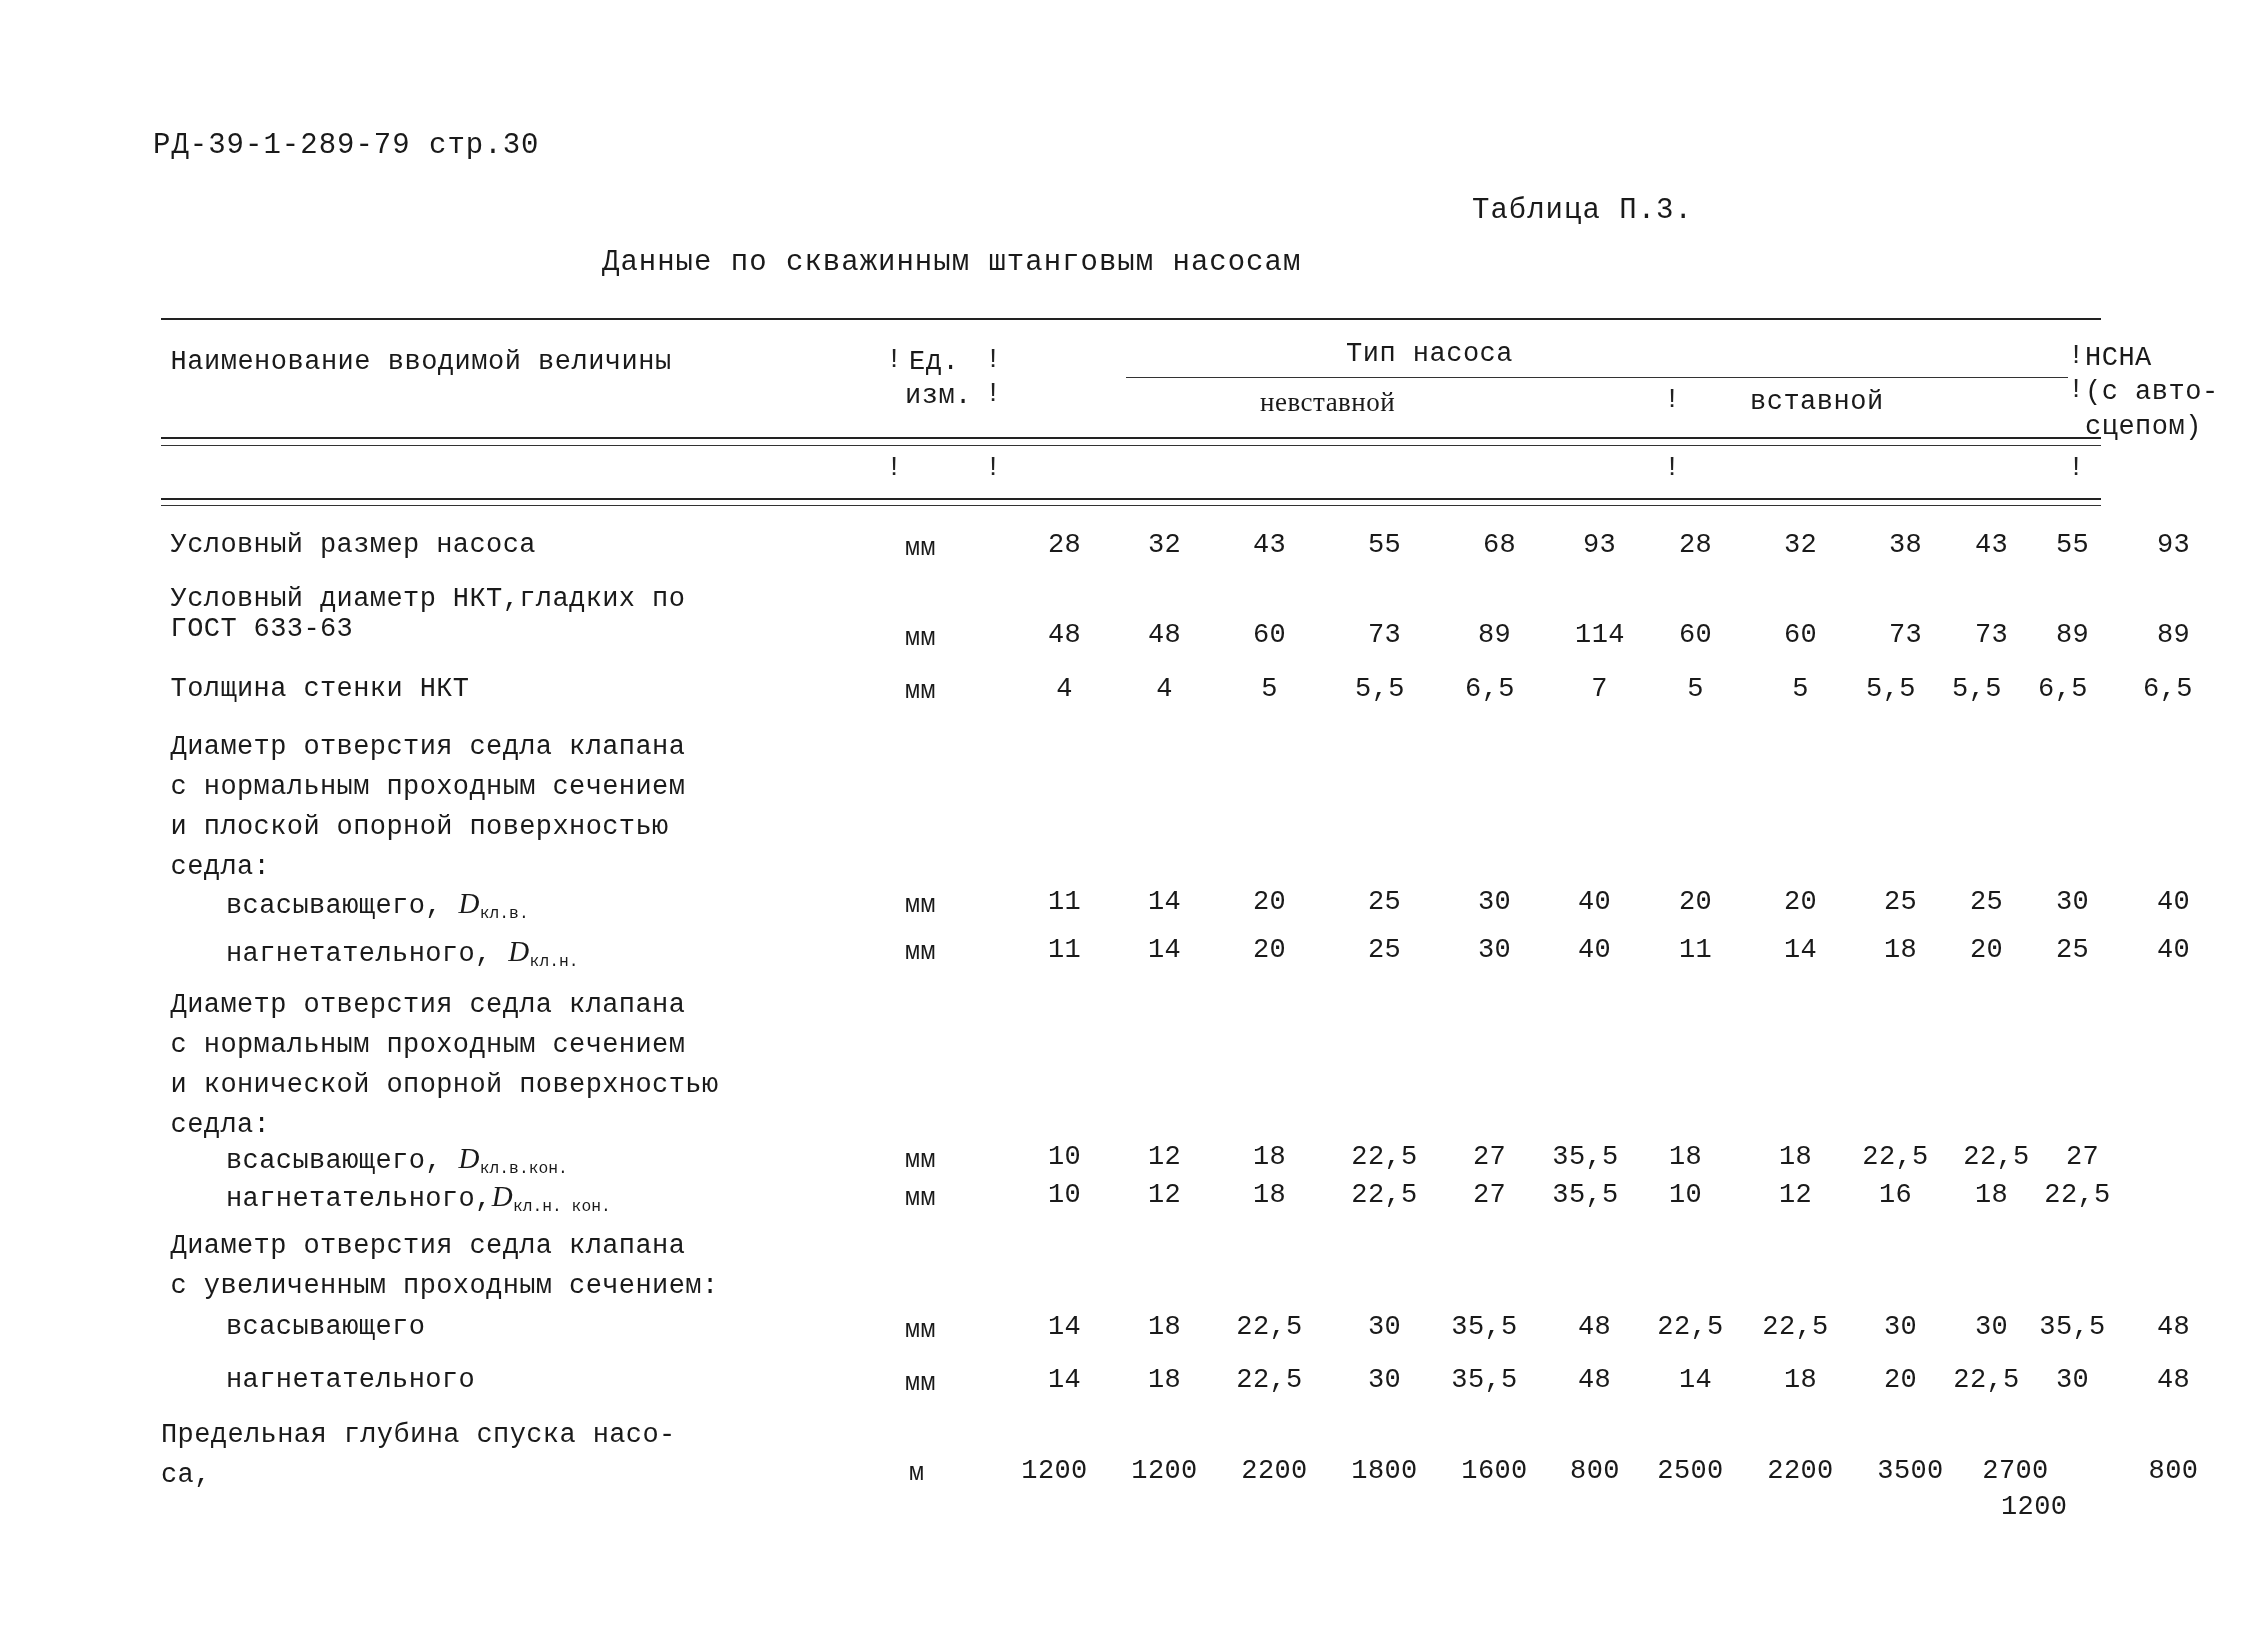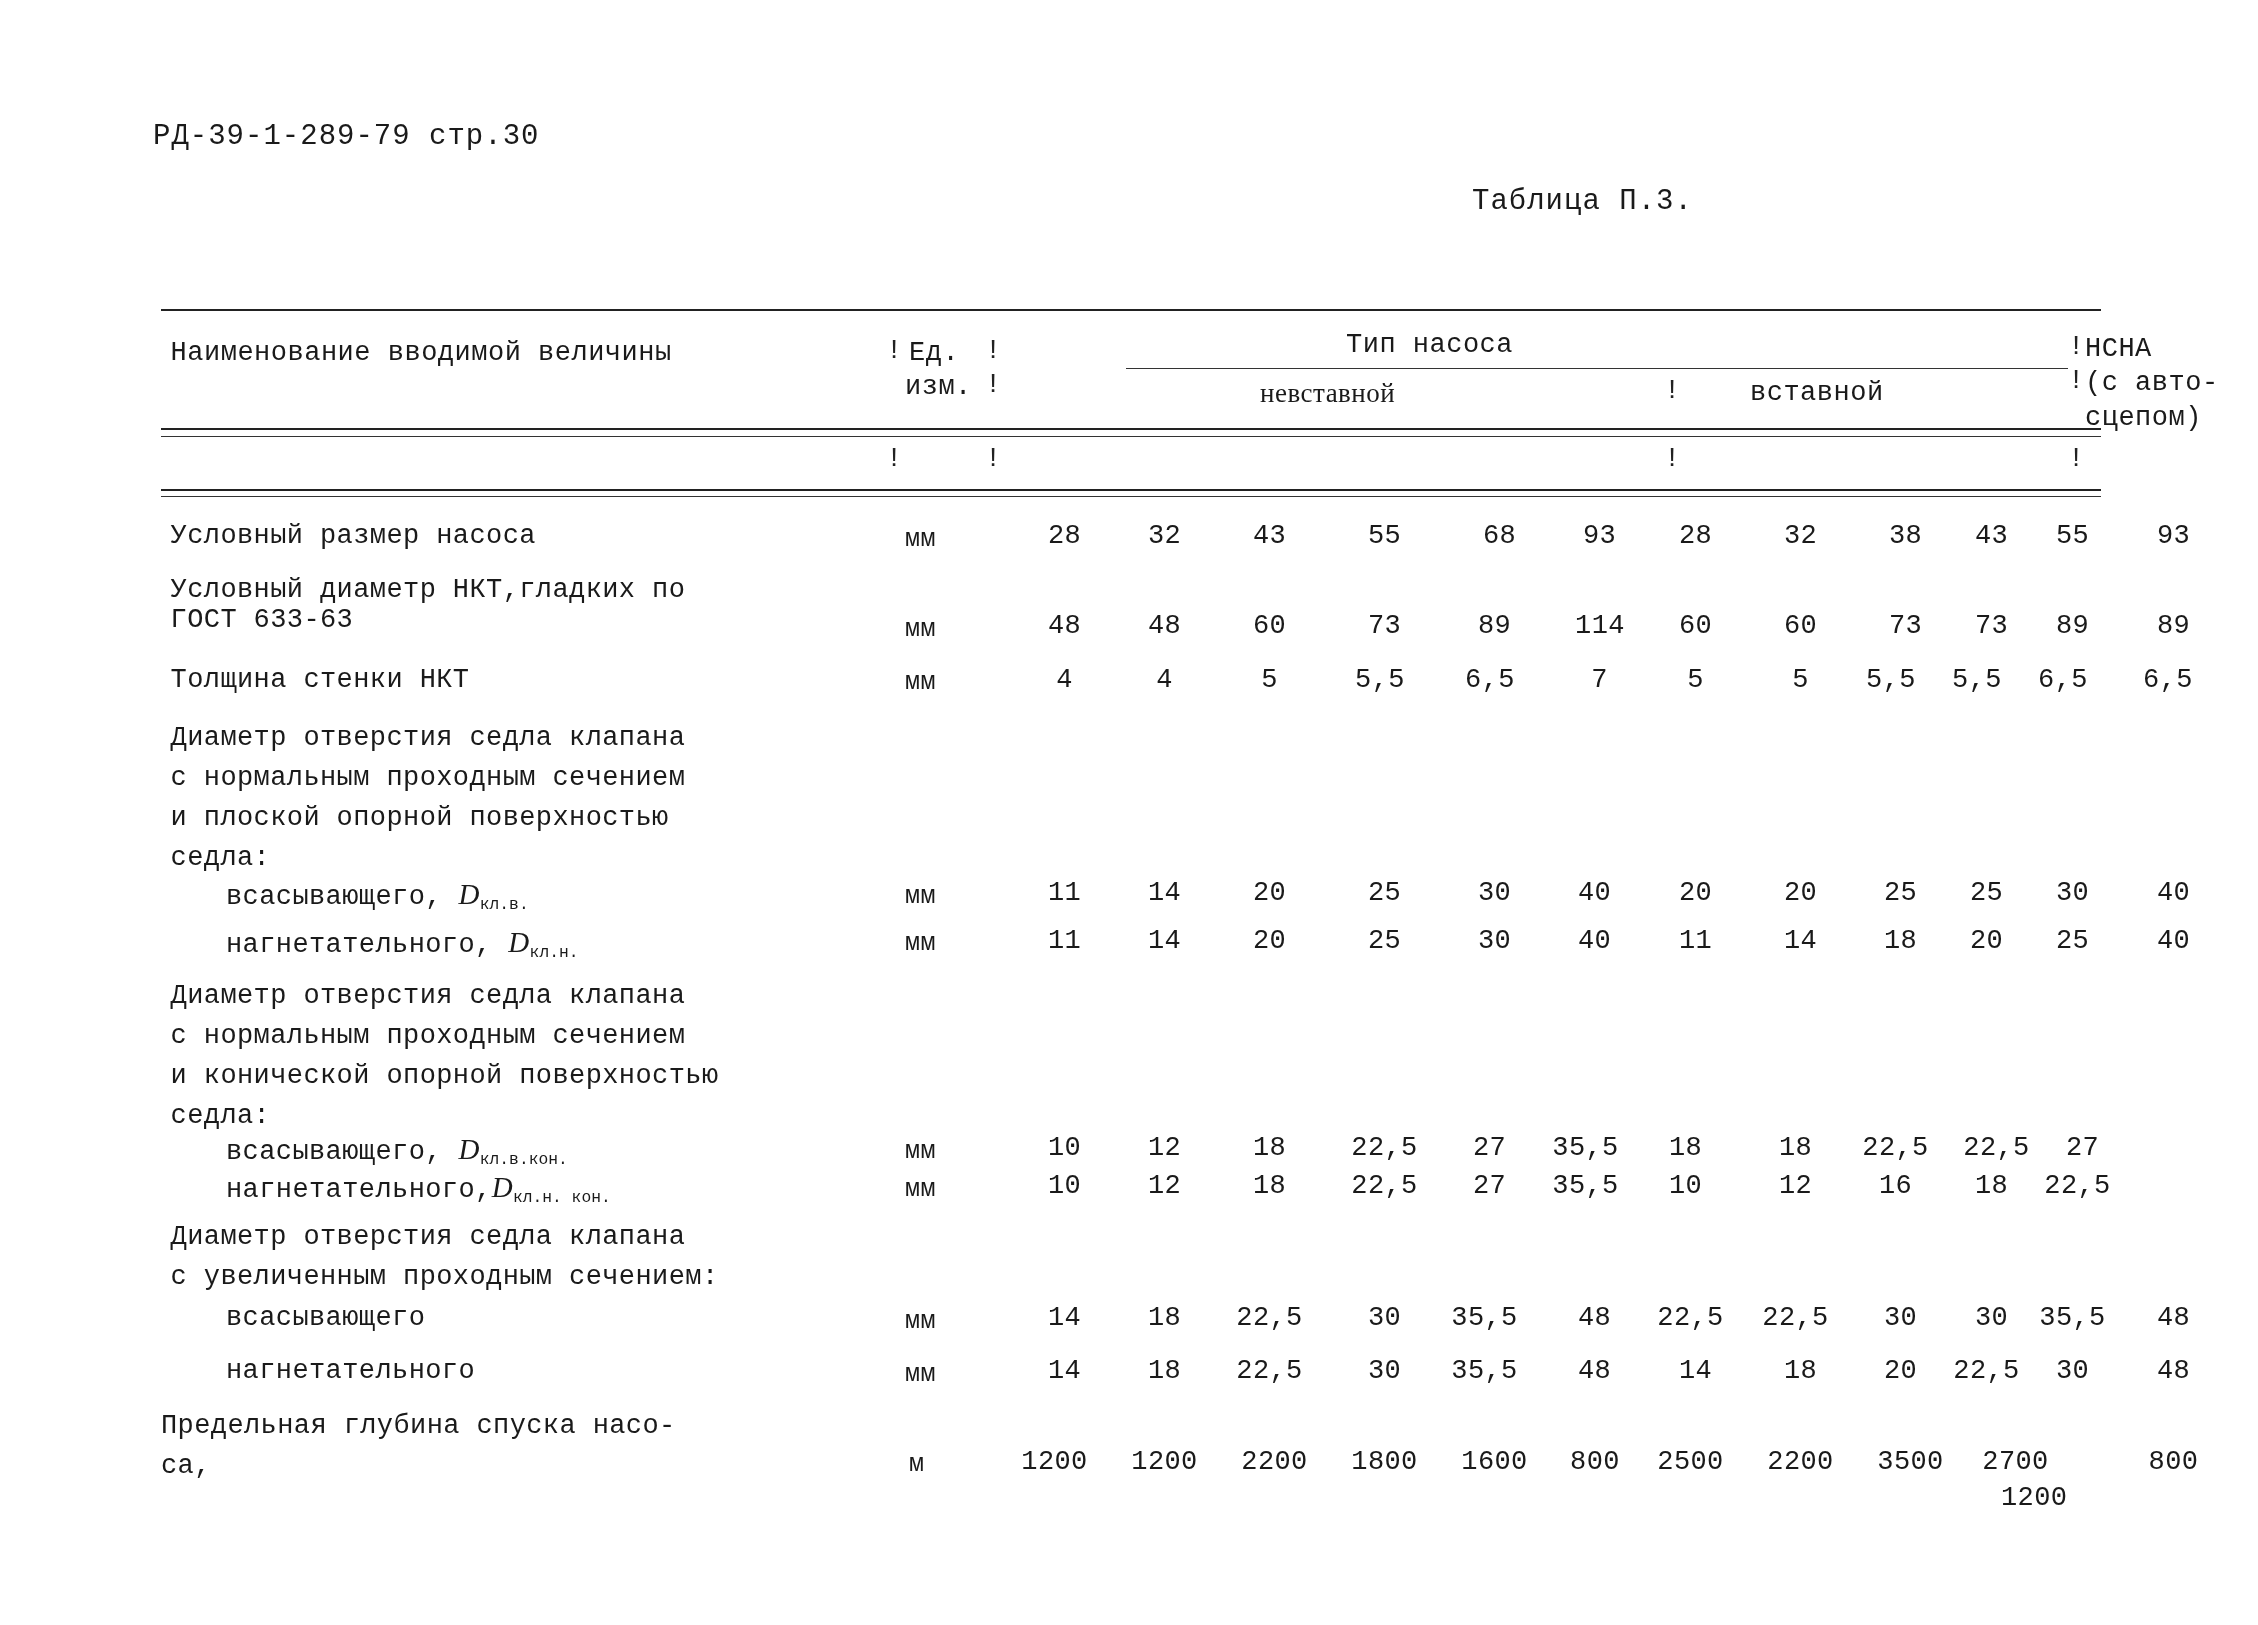--- a/index.html
+++ b/index.html
@@ -10,21 +10,21 @@
   body {
     width: 2259px;
     height: 1626px;
     font-family: "Liberation Mono", "DejaVu Sans Mono", monospace;
     color: #1a1a1a;
     position: relative;
     overflow: hidden;
   }
   .page {
     position: absolute;
-    left: 0; top: 3px;
+    left: 0; top: 12px;
     width: 2259px;
     height: 1418px;
   }
 
   
   .doc-code {
     position: absolute;
     left: 153px;
     top: 117px;
     font-size: 29px;
@@ -123,20 +123,21 @@
     letter-spacing: 0.4px;
   }
 </style>
 </head>
 <body>
 
 <div class="page">
 
   <div class="doc-code">РД-39-1-289-79  стр.30</div>
   <div class="table-number">Таблица П.3.</div>
+  <div class="table-caption">Данные по скважинным штанговым насосам</div>
 
   <div class="tbl">
 
     <div class="rule" style="top:0px;"></div>
 
     <div class="hd" style="left:9.6px; top:29px;">Наименование вводимой величины</div>
 
     <div class="vsep" style="left:725px; top:29px;">!</div>
     <div class="hd" style="left:748px; top:29px;">Ед.</div>
     <div class="vsep" style="left:824px; top:29px;">!</div>

